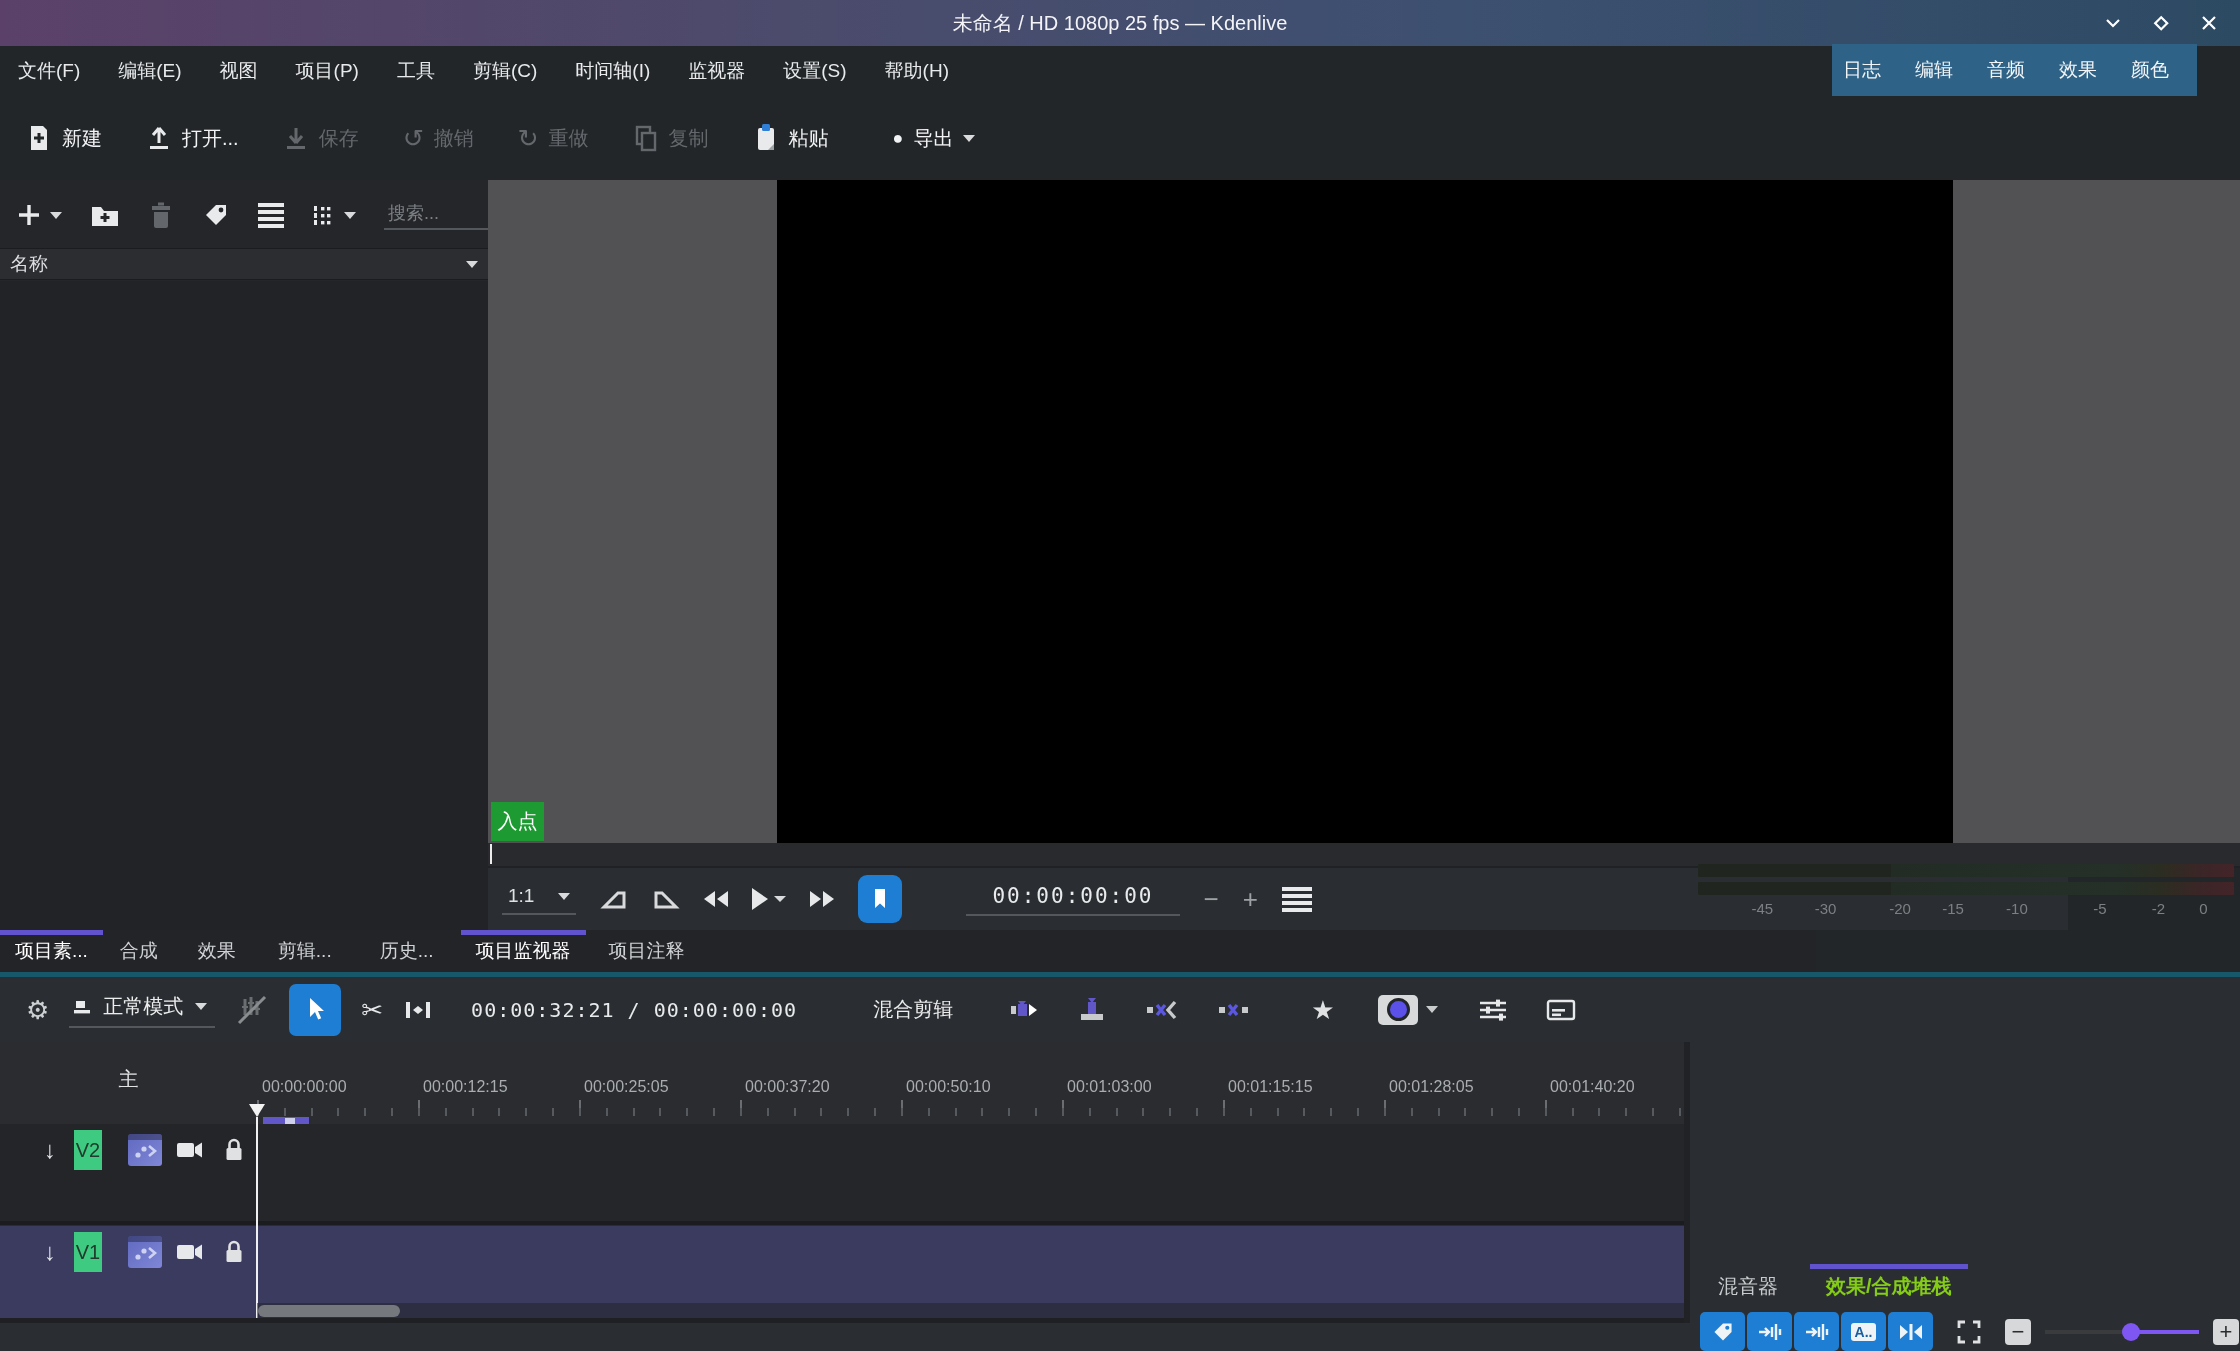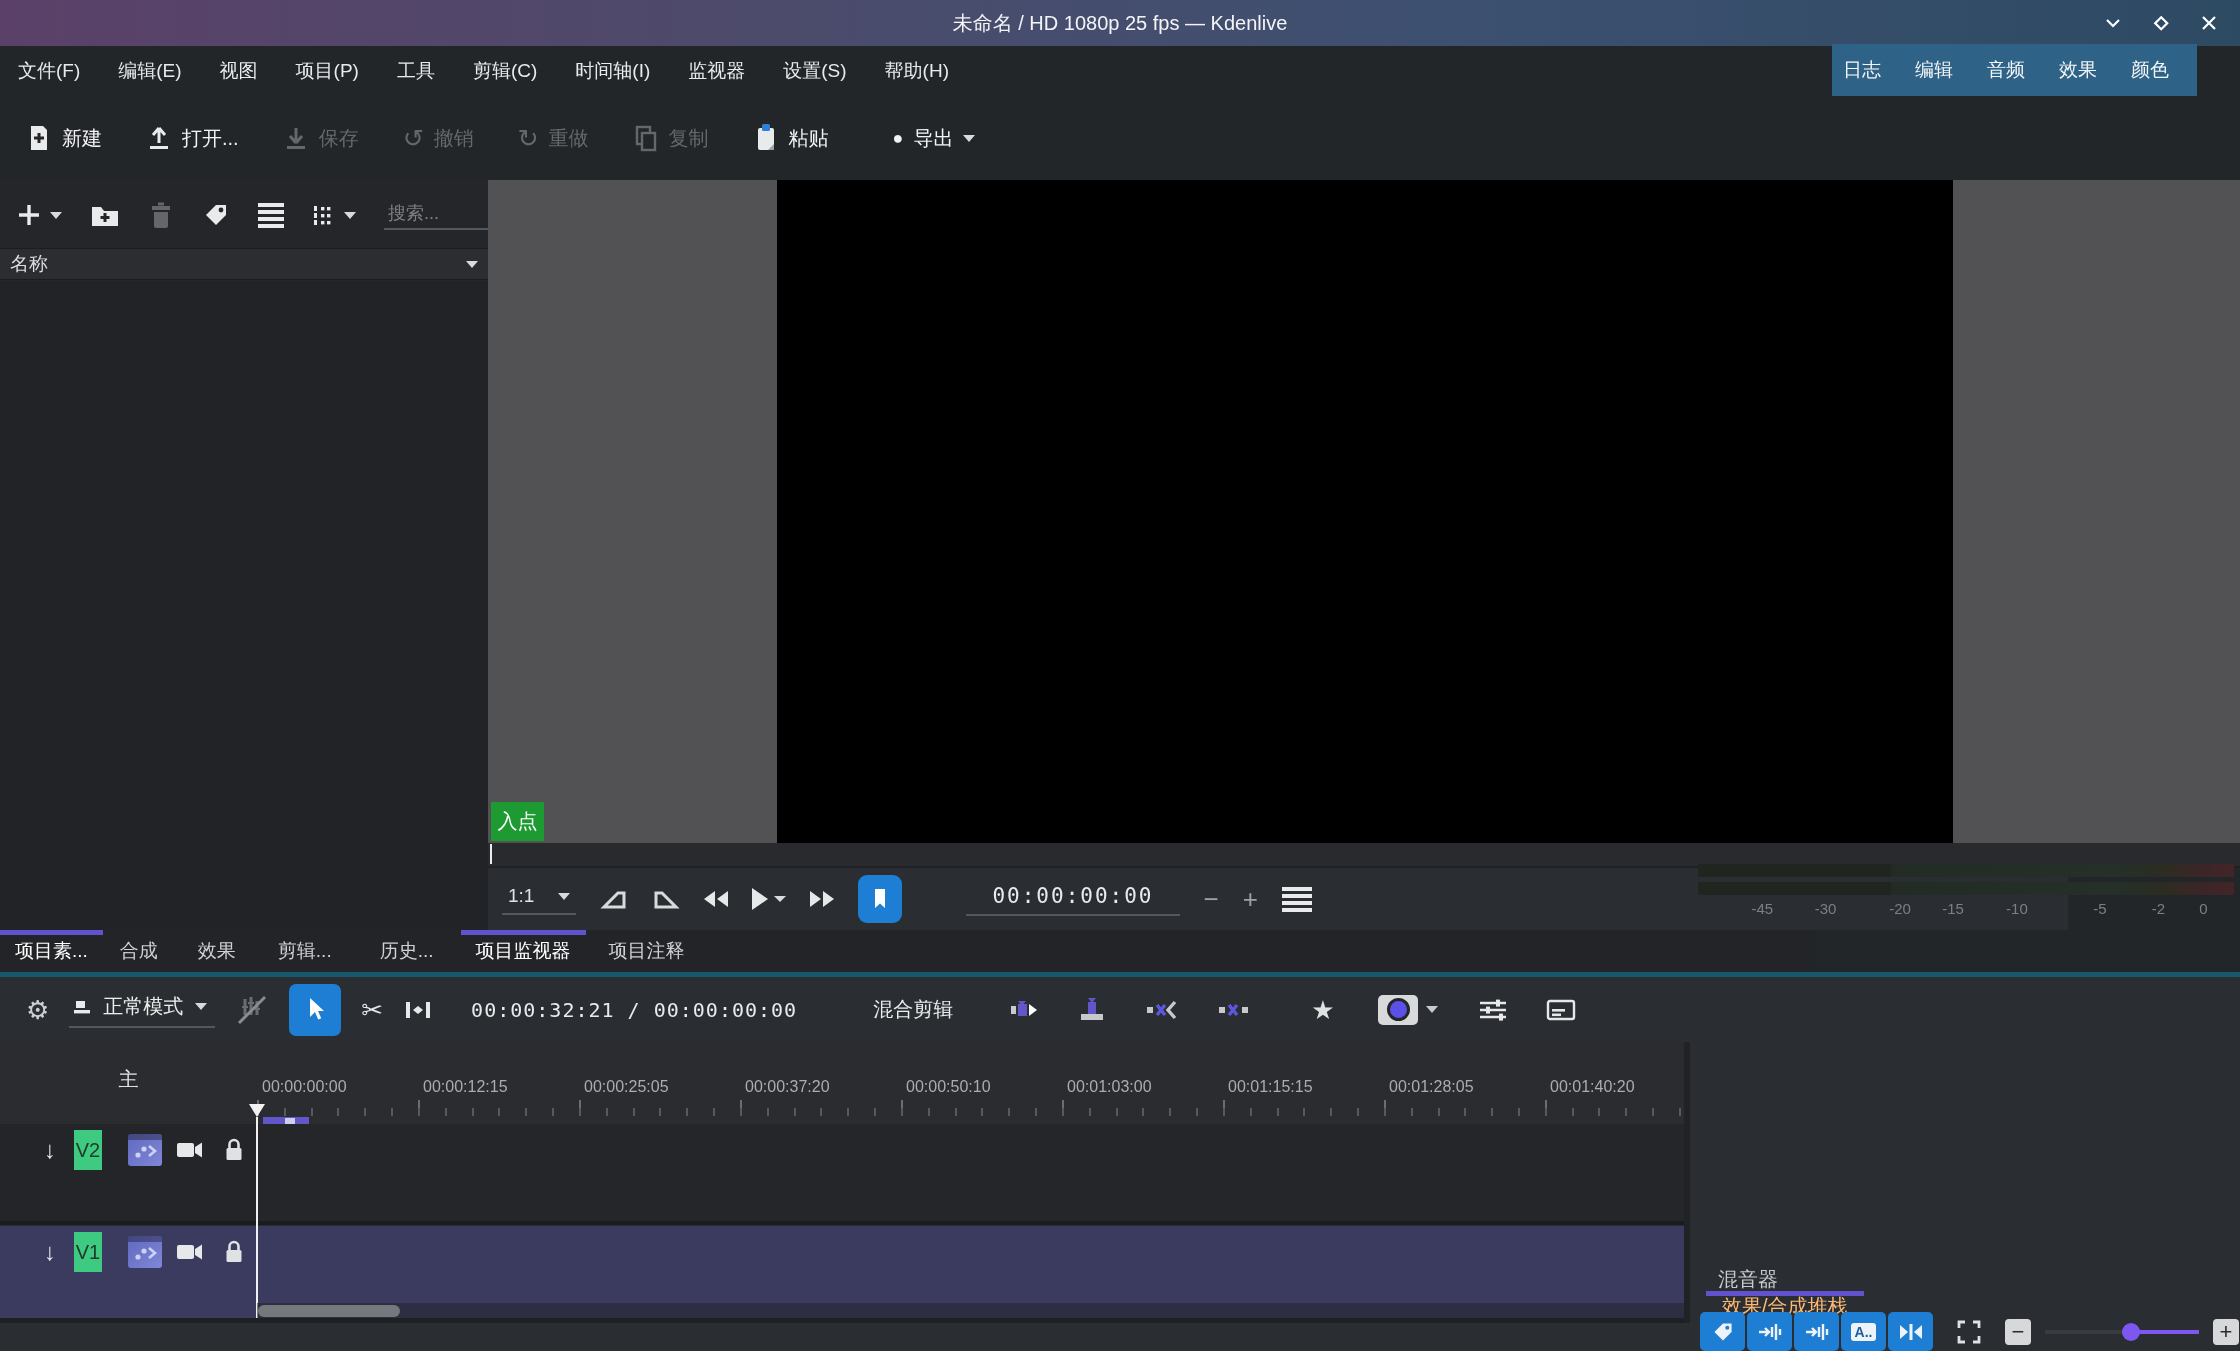--- a/index.html
+++ b/index.html
@@ -128,23 +128,23 @@
     background:linear-gradient(135deg,#5f69be,#8087d8);overflow:hidden;}
   .tthumb::before{content:'';position:absolute;left:0;top:0;right:0;height:6px;background:rgba(30,32,60,.45);}
   .tl-bottom-border{left:0;top:276px;width:1684px;height:5px;background:#1e2023;}
   .hscroll{left:257px;top:261px;width:1427px;height:16px;background:rgba(34,36,40,.55);}
   .hscroll i{position:absolute;left:1px;top:2px;width:142px;height:12px;border-radius:6px;background:#75787c;display:block;}
   .playhead-line{left:256px;top:75px;width:2px;height:201px;background:#f0f0f0;}
   .bottom-strip{left:0;top:1323px;width:1690px;height:28px;background:#2a2d31;}
 
   
   .right-dock{left:1690px;top:1042px;width:550px;height:309px;background:#2a2d31;}
-  .rd-tabs{left:0;top:224px;height:40px;display:flex;font-size:20px;color:#c8cbcd;flex-direction:column;}
+  .rd-tabs{left:0;top:224px;height:40px;display:flex;font-size:20px;color:#c8cbcd;}
   .rd-tab{position:relative;display:flex;align-items:center;padding:0 16px;}
-  .rd-tab.active{color:#fdba74;}
+  .rd-tab.active{color:#84cc16;font-weight:bold;}
   .rd-tab.active::before{content:'';position:absolute;left:0;right:0;top:-2px;height:5px;background:#6153cd;}
   .rd-buttons{left:0;top:270px;width:550px;height:39px;display:flex;align-items:center;gap:2px;padding-left:10px;
     box-sizing:border-box;}
   .blue-btn{width:45px;height:39px;background:#1d7ed3;border-radius:5px;display:flex;align-items:center;
     justify-content:center;}
   .sq-btn{width:26px;height:26px;background:#d7d8d9;border-radius:4px;color:#2a2d31;display:flex;
     align-items:center;justify-content:center;font-size:22px;line-height:1;}
   .zoom-slider{position:relative;width:154px;height:18px;margin:0 12px;}
   .zoom-slider .tr-l{position:absolute;left:0;top:7px;width:86px;height:4px;background:#3a3b3d;}
   .zoom-slider .tr-r{position:absolute;left:86px;top:7px;right:0;height:4px;background:#7e57f2;}

